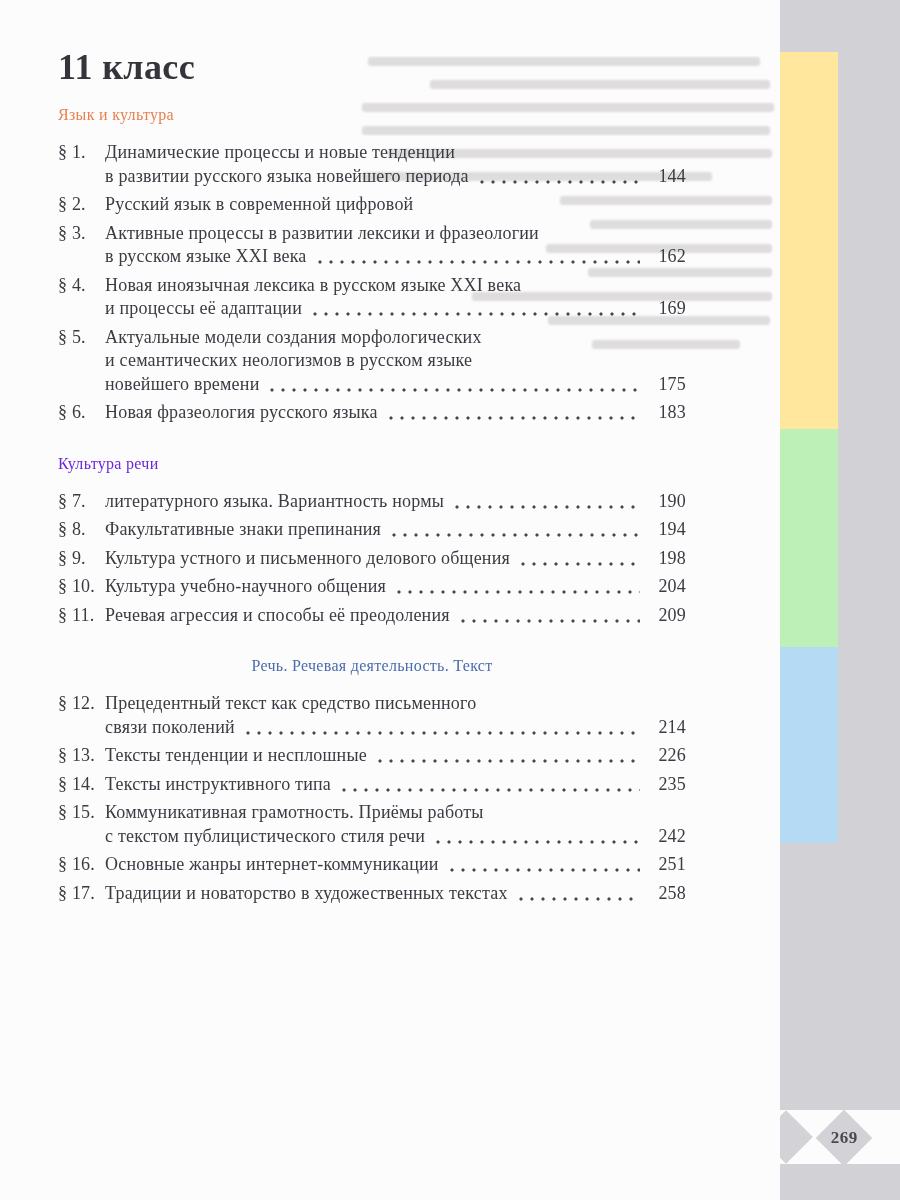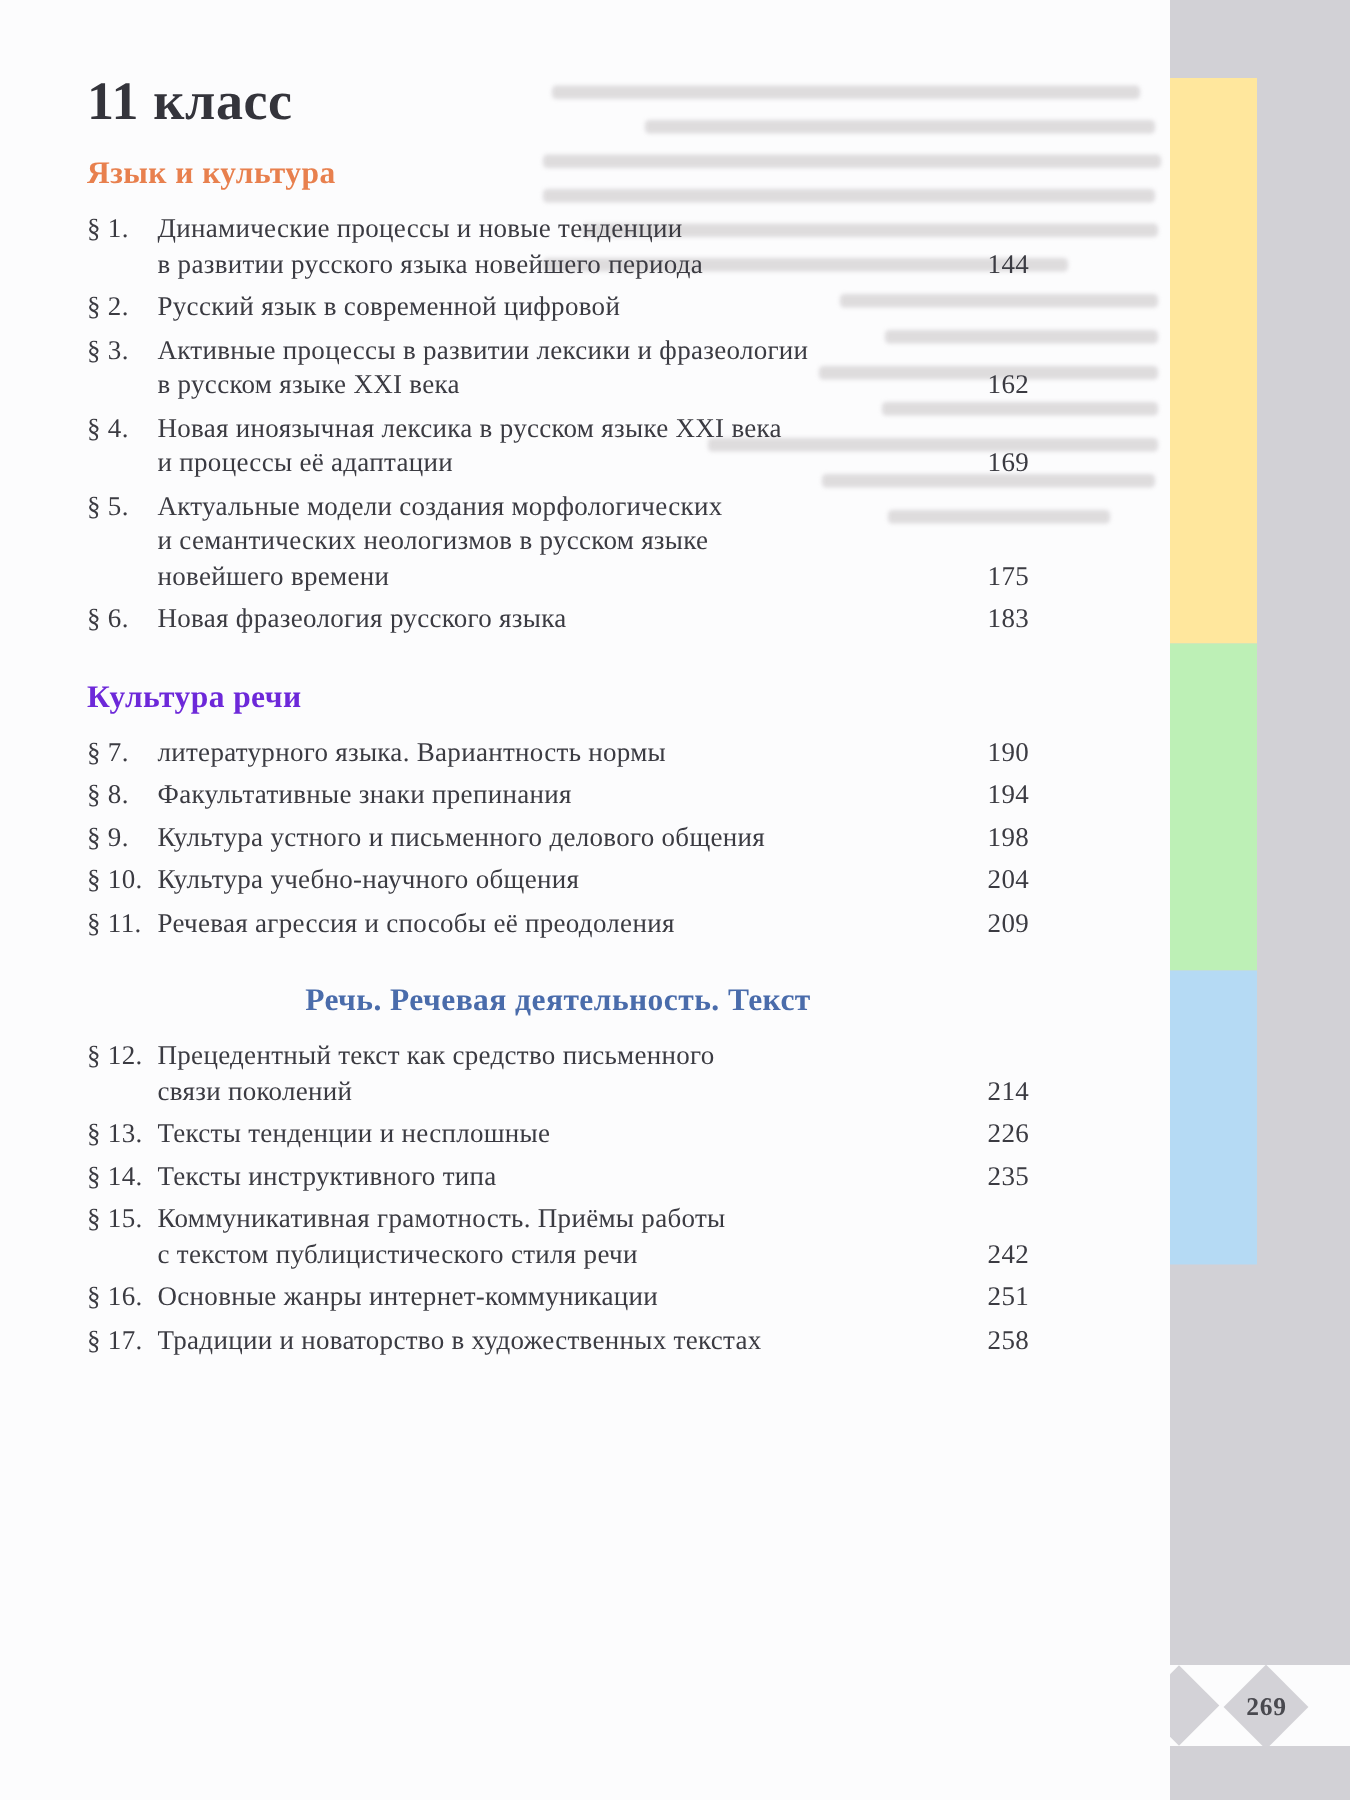--- a/index.html
+++ b/index.html
@@ -62,36 +62,36 @@
   .doc-title {
     margin:0 0 18px 0;
     font-size:36px; line-height:34px;
     font-weight:bold; color:#34343b;
     letter-spacing:.4px;
   }
   .section { margin:0; }
   .section + .section { margin-top:0; }
   .section-heading {
     margin:26px 0 13px 0;
-    font-size:21px; line-height:26px;
-    font-weight:bold;
+    font-size:16px; line-height:26px;
+    font-weight:normal;
     letter-spacing:.3px;
   }
   .section:first-of-type .section-heading { margin-top:0; }
 
   .entry {
     display:flex;
     margin-bottom:5px;
     font-size:18px; line-height:23.5px;
     letter-spacing:.2px;
   }
   .entry .num { flex:none; width:47px; }
   .entry .body { flex:1; min-width:0; }
   .entry .line { display:block; }
-  .lastline { display:flex;align-items:center; }
+  .lastline { display:flex; }
   .lastline .etext { flex:none; }
   .leader {
     flex:1;
     margin:0 6px 0 10px;
     background-image:radial-gradient(circle at 3px 4px, #46464d 1.35px, rgba(0,0,0,0) 1.8px);
     background-size:11px 8px;
     background-repeat:repeat-x;
     background-position:0 13px;
   }
   .pnum { flex:none; width:40px; text-align:right; }

